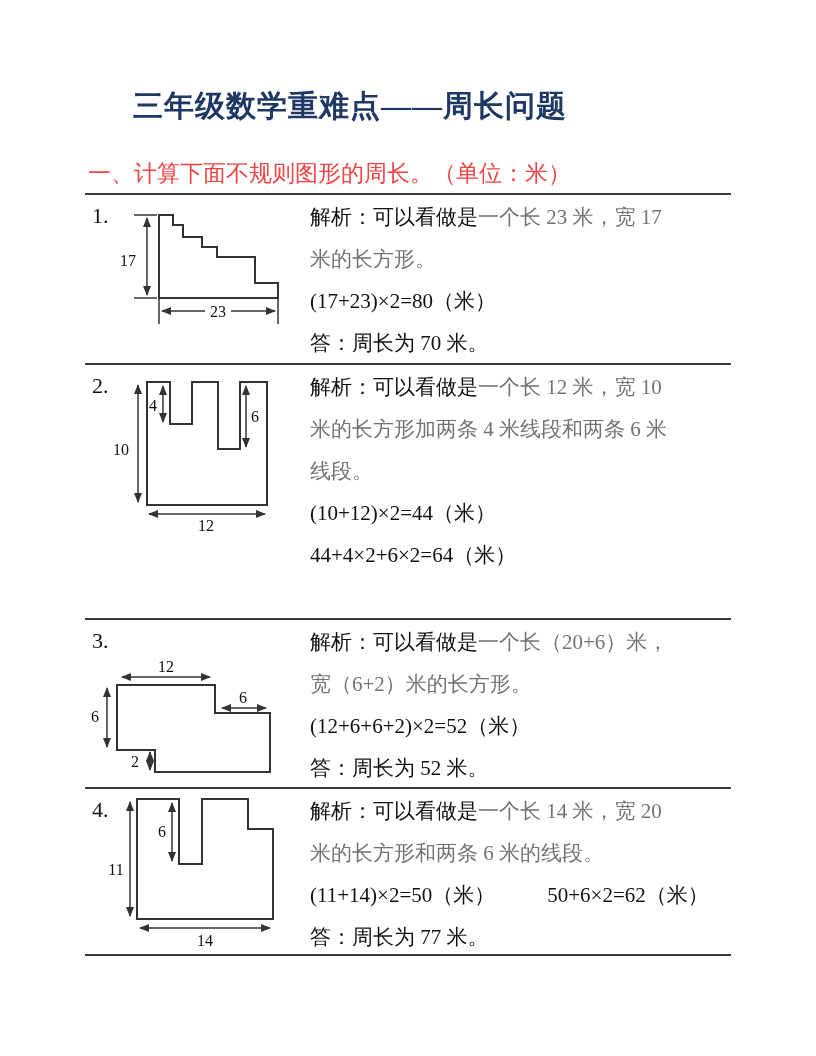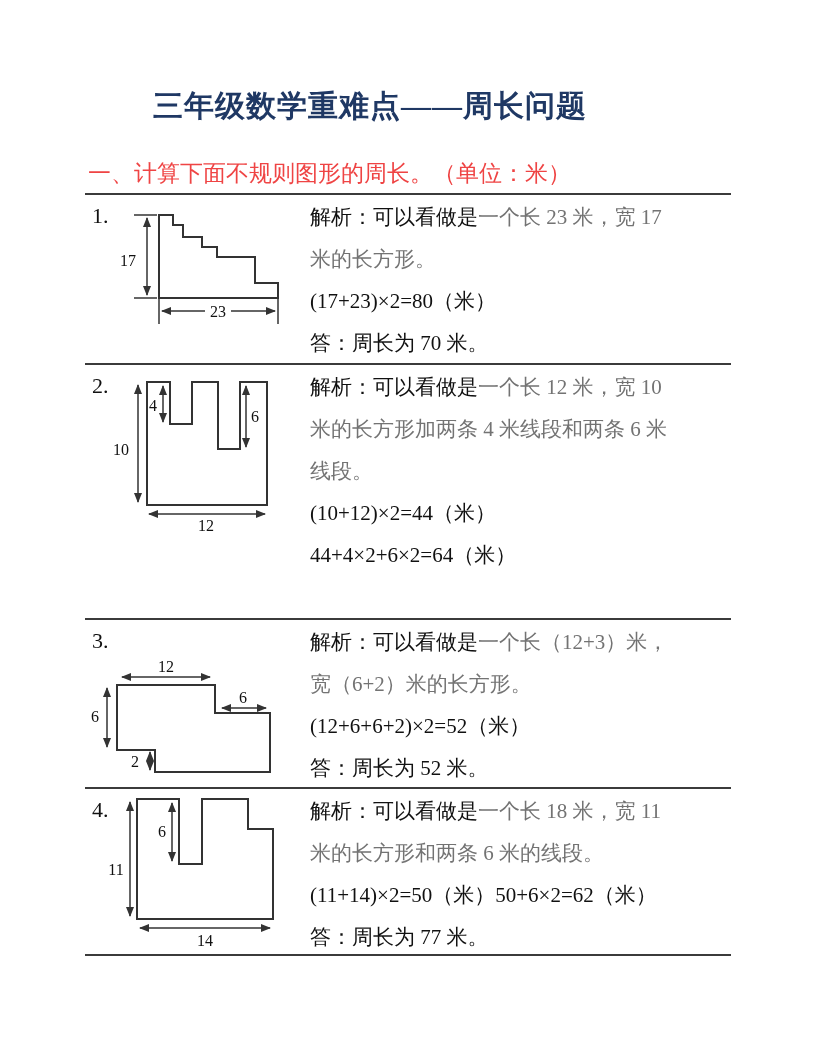--- a/index.html
+++ b/index.html
@@ -1,30 +1,30 @@
 <!DOCTYPE html>
 <html><head>
 <meta charset="utf-8">
 <style>
   html,body{margin:0;padding:0;background:#ffffff;}
   .page{position:relative;width:816px;height:1056px;background:#ffffff;overflow:hidden;
         font-family:"Liberation Serif","DejaVu Serif",serif;color:#000;}
   .doc-title{position:absolute;top:86px;left:0;width:700px;text-align:center;
-             font-size:30px;font-weight:bold;color:#1F3864;letter-spacing:1px;padding-left:20px;}
+             font-size:30px;font-weight:bold;color:#1F3864;letter-spacing:1px;}
   .section-heading{position:absolute;top:158px;left:88px;font-size:23px;color:#ef4444;}
   .sheet{position:absolute;top:193px;left:85px;width:646px;border-top:2px solid #3b3b3b;}
   .row{display:flex;border-bottom:2px solid #3b3b3b;box-sizing:border-box;}
   .row1{height:170px;} .row2{height:255px;} .row3{height:169px;} .row4{height:167px;}
   .diagram-cell{position:relative;width:225px;flex:0 0 225px;}
   .prob-num{position:absolute;top:8px;left:7px;font-size:22px;color:#111;}
   .diagram-cell svg{position:absolute;top:0;left:0;}
   .text-cell{width:421px;flex:0 0 421px;padding-top:1px;}
   .line{height:42px;line-height:42px;font-size:21px;white-space:nowrap;color:#111;}
   .blue{color:#737373;}
-  .formula2{}
+  .formula2{margin-left:52px;}
   svg .shape{fill:none;stroke:#333;stroke-width:2;}
   svg .dim{stroke:#333;stroke-width:1.5;fill:none;}
   svg .tick{stroke:#333;stroke-width:1.5;}
   svg text{font-family:"Liberation Serif","DejaVu Serif",serif;font-size:16px;fill:#111;}
   svg .m{fill:#333;}
 </style>
 </head>
 <body>
 
 <div class="page">
@@ -106,21 +106,21 @@
           <text x="81" y="52" text-anchor="middle">12</text>
           <line class="dim" x1="22" y1="68" x2="22" y2="127" marker-start="url(#a3)" marker-end="url(#a3)"></line>
           <text x="10" y="102" text-anchor="middle">6</text>
           <line class="dim" x1="137" y1="88" x2="181" y2="88" marker-start="url(#a3)" marker-end="url(#a3)"></line>
           <text x="158" y="83" text-anchor="middle">6</text>
           <line class="dim" x1="65" y1="132" x2="65" y2="150" marker-start="url(#a3)" marker-end="url(#a3)"></line>
           <text x="50" y="147" text-anchor="middle">2</text>
         </svg>
       </div>
       <div class="text-cell">
-        <div class="line"><span>解析：可以看做是</span><span class="blue">一个长（12+3）米，</span></div>
+        <div class="line"><span>解析：可以看做是</span><span class="blue">一个长（20+6）米，</span></div>
         <div class="line blue">宽（6+2）米的长方形。</div>
         <div class="line">(12+6+6+2)×2=52（米）</div>
         <div class="line">答：周长为 52 米。</div>
       </div>
     </div>
 
     <div class="row row4">
       <div class="diagram-cell">
         <span class="prob-num">4.</span>
         <svg width="225" height="167" viewBox="0 0 225 167">
@@ -132,21 +132,21 @@
           <path class="shape" d="M52,10 H94 V75 H117 V10 H163 V40 H188 V130 H52 Z"></path>
           <line class="dim" x1="45" y1="13" x2="45" y2="127" marker-start="url(#a4)" marker-end="url(#a4)"></line>
           <text x="31" y="86" text-anchor="middle">11</text>
           <line class="dim" x1="87" y1="14" x2="87" y2="72" marker-start="url(#a4)" marker-end="url(#a4)"></line>
           <text x="77" y="48" text-anchor="middle">6</text>
           <line class="dim" x1="55" y1="139" x2="185" y2="139" marker-start="url(#a4)" marker-end="url(#a4)"></line>
           <text x="120" y="157" text-anchor="middle">14</text>
         </svg>
       </div>
       <div class="text-cell">
-        <div class="line"><span>解析：可以看做是</span><span class="blue">一个长 18 米，宽 11</span></div>
+        <div class="line"><span>解析：可以看做是</span><span class="blue">一个长 14 米，宽 20</span></div>
         <div class="line blue">米的长方形和两条 6 米的线段。</div>
         <div class="line"><span>(11+14)×2=50（米）</span><span class="formula2">50+6×2=62（米）</span></div>
         <div class="line">答：周长为 77 米。</div>
       </div>
     </div>
 
   </div>
 </div>
 
 </body></html>

